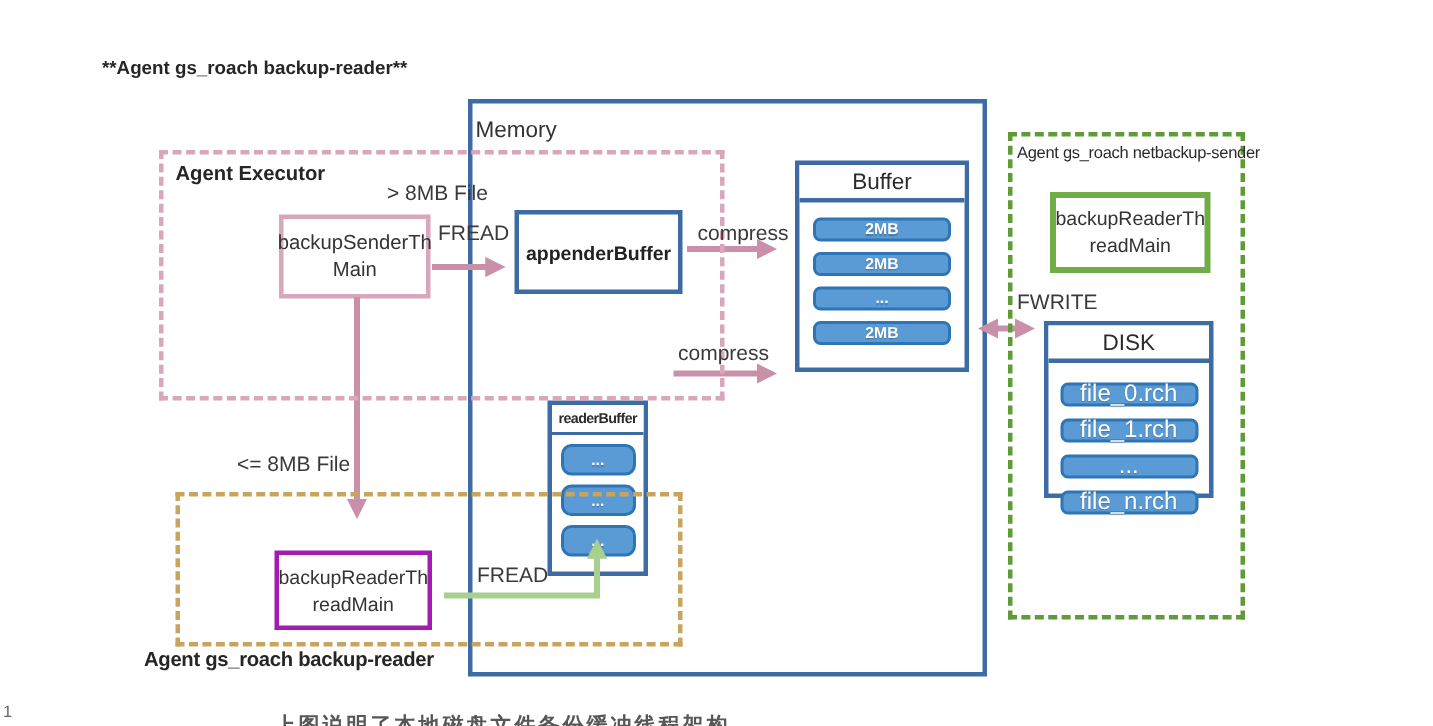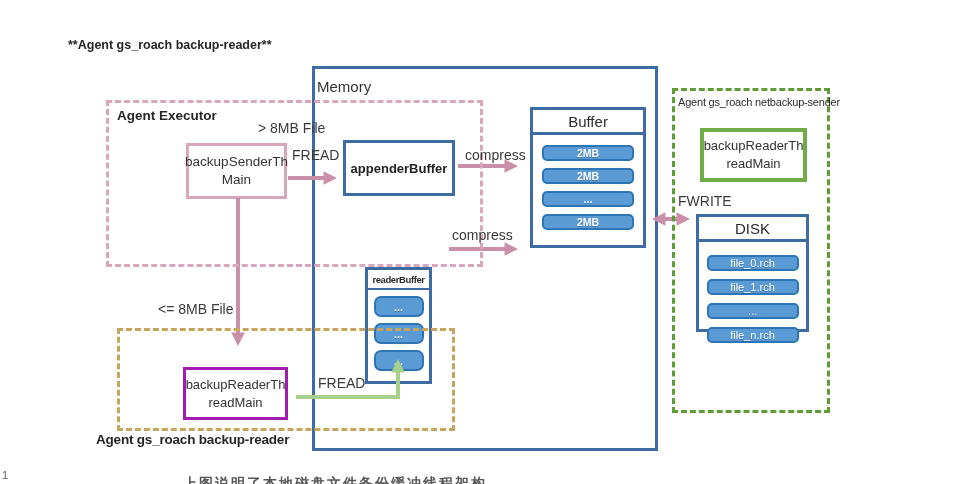--- a/index.html
+++ b/index.html
@@ -34,21 +34,21 @@
 
   #reader-buffer{left:365px;top:235px;width:67px;height:117px;border:3px solid #3c6ca3;background:#fff;z-index:3;box-sizing:border-box;margin-top:32px;}
   #reader-buffer .box-title{font-size:9.5px;font-weight:bold;letter-spacing:-0.4px;padding:4px 0 3px 0;border-bottom-width:2px;white-space:nowrap;}
   #reader-buffer .chip{width:50px;height:21px;margin-top:6px;border-radius:7px;font-weight:bold;}
 
   #sender-dash{left:672px;top:88px;width:158px;height:325px;border:3px dashed #5f9c38;box-sizing:border-box;z-index:6;}
   #sender-label{left:678px;top:96px;font-size:11px;letter-spacing:-0.2px;white-space:nowrap;color:#2b2b2b;z-index:7;}
   #sender-box{left:700px;top:128px;width:107px;height:54px;border:4px solid #70ad47;font-size:13px;line-height:1.35;color:#333;}
 
   #disk-box{left:696px;top:214px;width:113px;height:118px;border:3px solid #3c6ca3;background:#fff;z-index:3;box-sizing:border-box;}
-  #disk-box .chip{width:92px;height:16px;margin-top:8px;font-size:11px;font-weight:400;}
+  #disk-box .chip{width:92px;height:16px;margin-top:8px;font-size:16px;font-weight:400;}
   #disk-box .chip-col{padding-top:5px;}
 
   #reader-dash{left:117px;top:328px;width:338px;height:103px;border:3px dashed #c8a55e;box-sizing:border-box;z-index:6;}
   #reader-box{left:183px;top:367px;width:105px;height:53px;border:3px solid #a21caf;font-size:13px;line-height:1.35;color:#333;}
   #reader-group-label{left:96px;top:432px;font-size:13.5px;font-weight:bold;letter-spacing:-0.2px;color:#262626;z-index:7;}
 
   
   .flabel{font-size:14px;color:#3a3a3a;z-index:7;white-space:nowrap;}
   #page-title{left:68px;top:38px;font-size:12.5px;font-weight:bold;color:#262626;z-index:7;}
   #lbl-gt8{left:258px;top:120px;}

